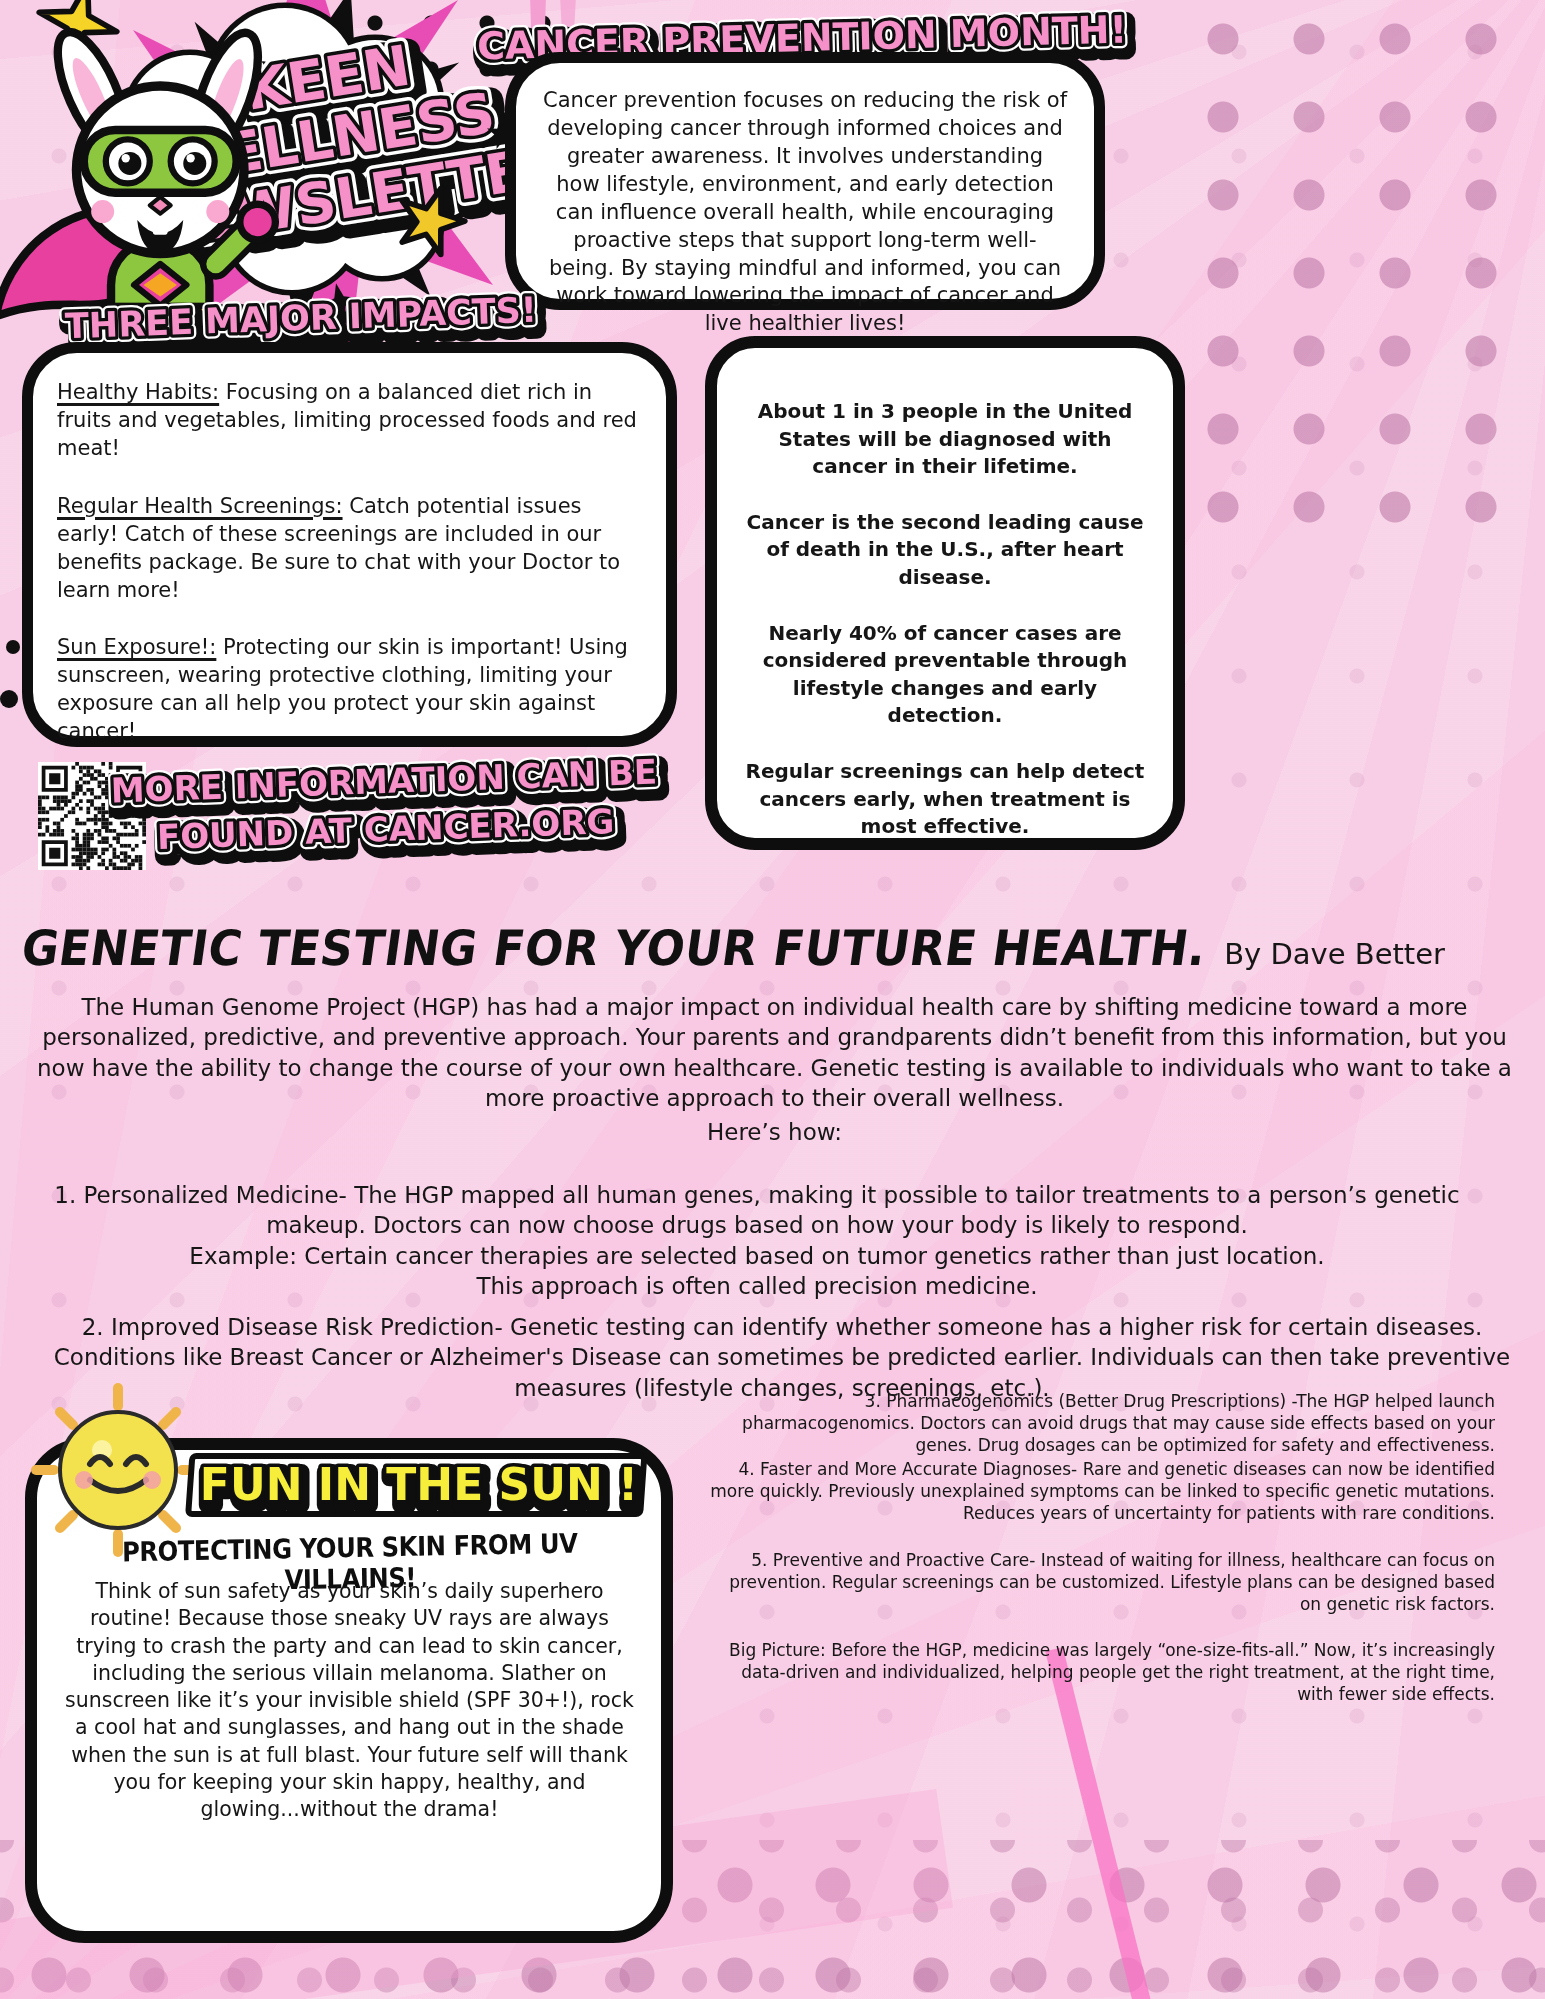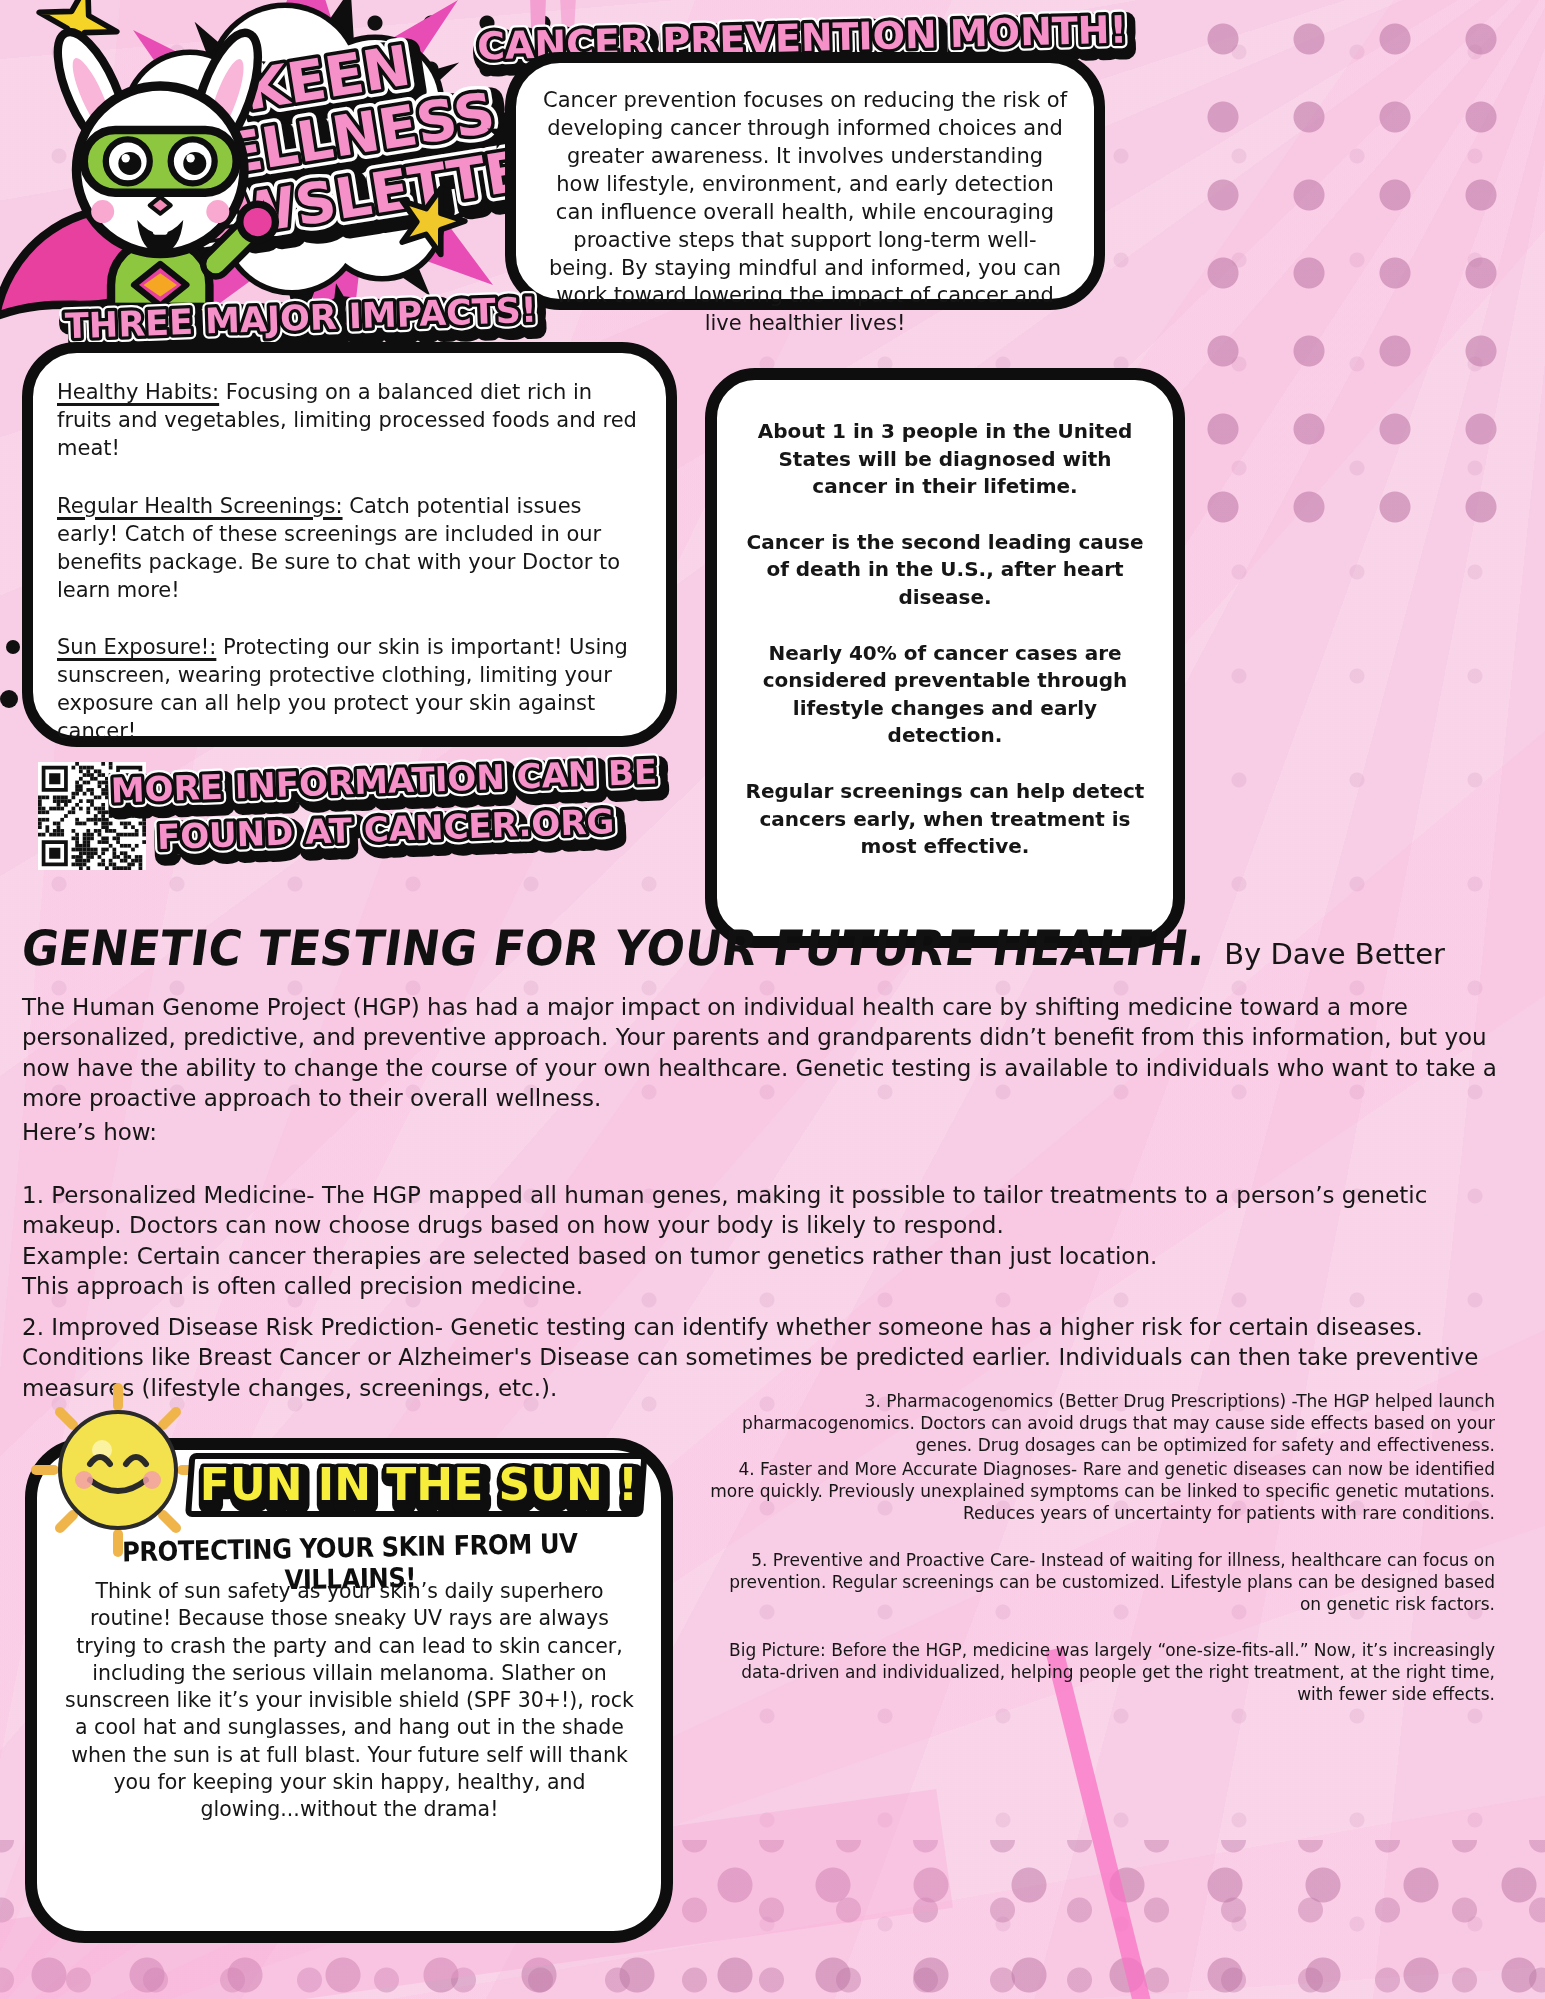--- a/index.html
+++ b/index.html
@@ -31,21 +31,21 @@
   .band{position:absolute;background:rgba(247,160,210,.3);}
   
   .box{position:absolute;background:#fff;border:11px solid #0E0E0E;border-radius:55px;
        box-sizing:border-box;}
   
   .body-txt{font-size:21px;line-height:1.33;color:#161616;}
   .center{text-align:center;}
   .u{text-decoration:underline;text-decoration-thickness:3px;text-underline-offset:4px;}
   .stats p{margin:0 0 28px 0;font-weight:bold;font-size:20px;line-height:1.38;text-align:center;}
   .impacts p{margin:0 0 30px 0;}
-  .flow{position:absolute;font-size:23px;line-height:1.32;}
+  .flow{position:absolute;font-size:23px;line-height:1.32;text-align:center;}
   .pre{white-space:pre-line;}
   .rightcol p{margin:0 0 24px 0;font-size:17px;line-height:1.3;text-align:right;}
   .rightcol p.tight{margin-bottom:2px;}
   
   svg.hsvg{position:absolute;overflow:visible;}
   text.cl1,text.cl2,text.cl3,text.m1,text.m2,text.m3,text.f1,text.f3{
     font-family:"DejaVu Sans",sans-serif;font-weight:bold;stroke-linejoin:round;}
   text.cl1{fill:#0E0E0E;stroke:#0E0E0E;stroke-width:20px;}
   text.cl2{fill:#fff;stroke:#fff;stroke-width:11px;}
   text.cl3{fill:#F591C8;stroke:#0E0E0E;stroke-width:6.5px;paint-order:stroke;}
@@ -182,21 +182,21 @@
       <text class="cl2 fs35" x="235" y="42" text-anchor="middle">THREE MAJOR IMPACTS!</text>
       <text class="cl3 fs35" x="235" y="42" text-anchor="middle">THREE MAJOR IMPACTS!</text>
     </g>
   </svg>
   <div class="box impacts" style="left:22px;top:342px;width:655px;height:405px;padding:26px 24px;">
     <p class="body-txt"><span class="u">Healthy Habits:</span><span> Focusing on a balanced diet rich in fruits and vegetables, limiting processed foods and red meat!</span></p>
     <p class="body-txt"><span class="u">Regular Health Screenings:</span><span> Catch potential issues early! Catch of these screenings are included in our benefits package. Be sure to chat with your Doctor to learn more!</span></p>
     <p class="body-txt"><span class="u">Sun Exposure!:</span><span> Protecting our skin is important! Using sunscreen, wearing protective clothing, limiting your exposure can all help you protect your skin against cancer!</span></p>
   </div>
 
-  <div class="box stats" style="left:705px;top:336px;width:480px;height:580px;padding:38px 26px;border-width:12px;border-radius:50px;margin-top:32px;">
+  <div class="box stats" style="left:705px;top:336px;width:480px;height:514px;padding:50px 26px;border-width:12px;border-radius:50px;">
     <p>About 1 in 3 people in the United States will be diagnosed with cancer in their lifetime.</p>
     <p>Cancer is the second leading cause of death in the U.S., after heart disease.</p>
     <p>Nearly 40% of cancer cases are considered preventable through lifestyle changes and early detection.</p>
     <p>Regular screenings can help detect cancers early, when treatment is most effective.</p>
   </div>
 
   <svg class="hsvg" style="left:38px;top:762px;background:#fff;" width="108" height="108" viewBox="0 0 29 29">
     <rect x="0" y="0" width="29" height="29" fill="#fff"></rect>
     <g fill="#111">
       <path d="M1,1h7v7h-7z M21,1h7v7h-7z M1,21h7v7h-7z"></path>

